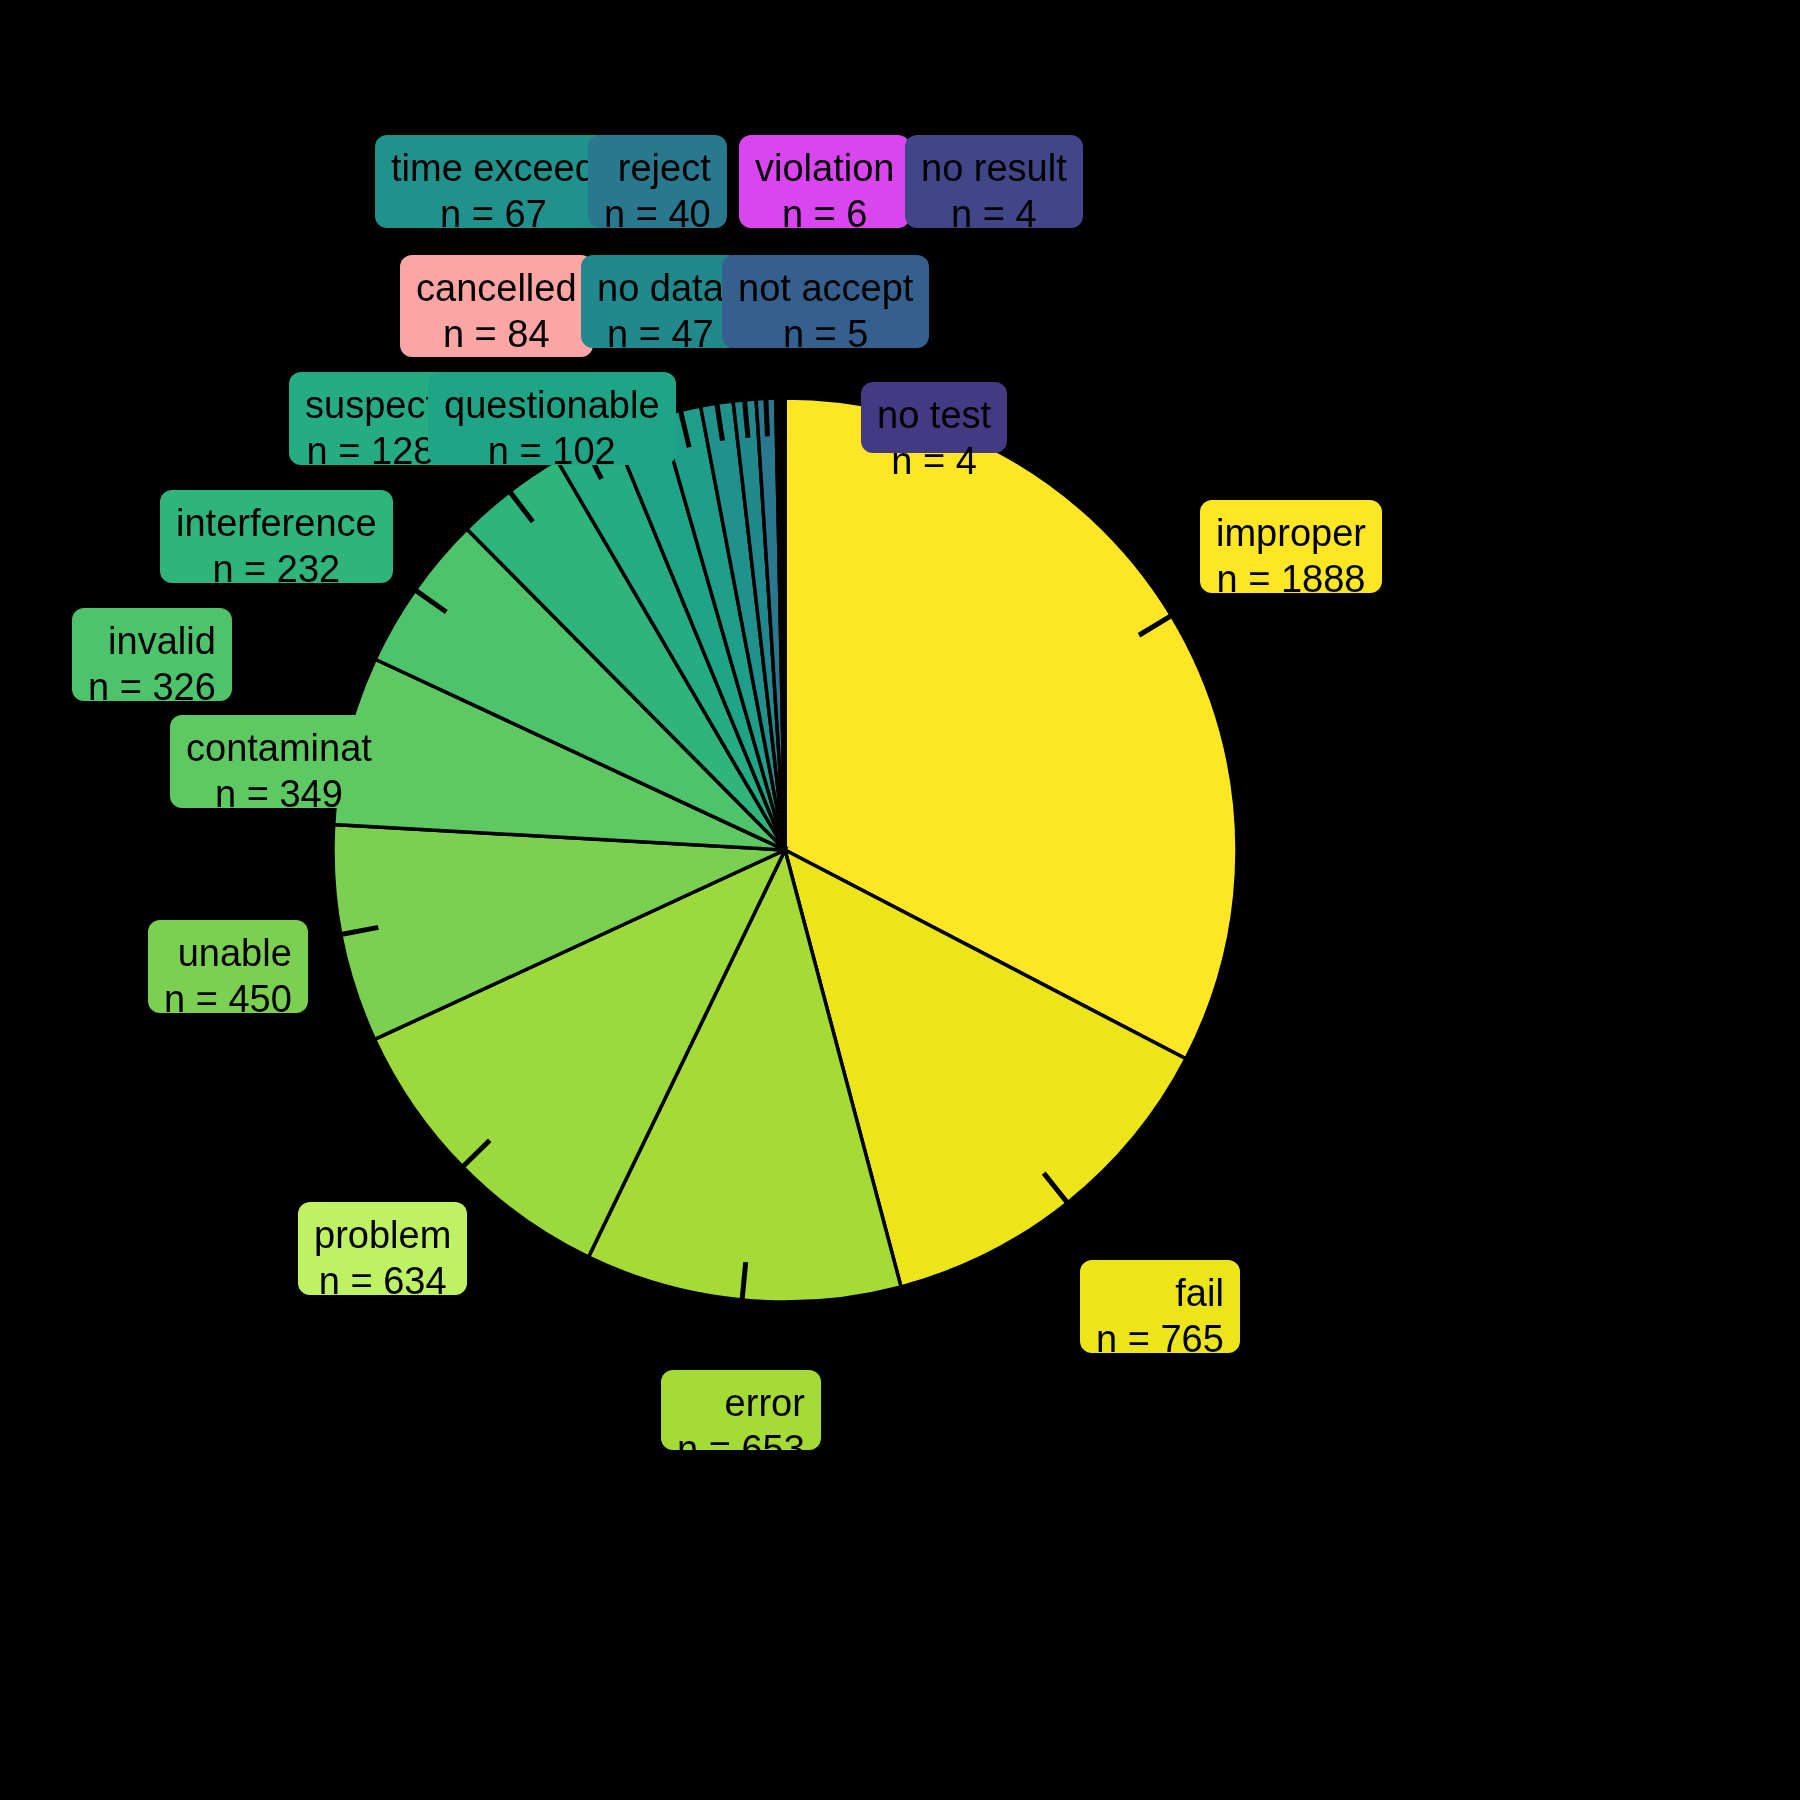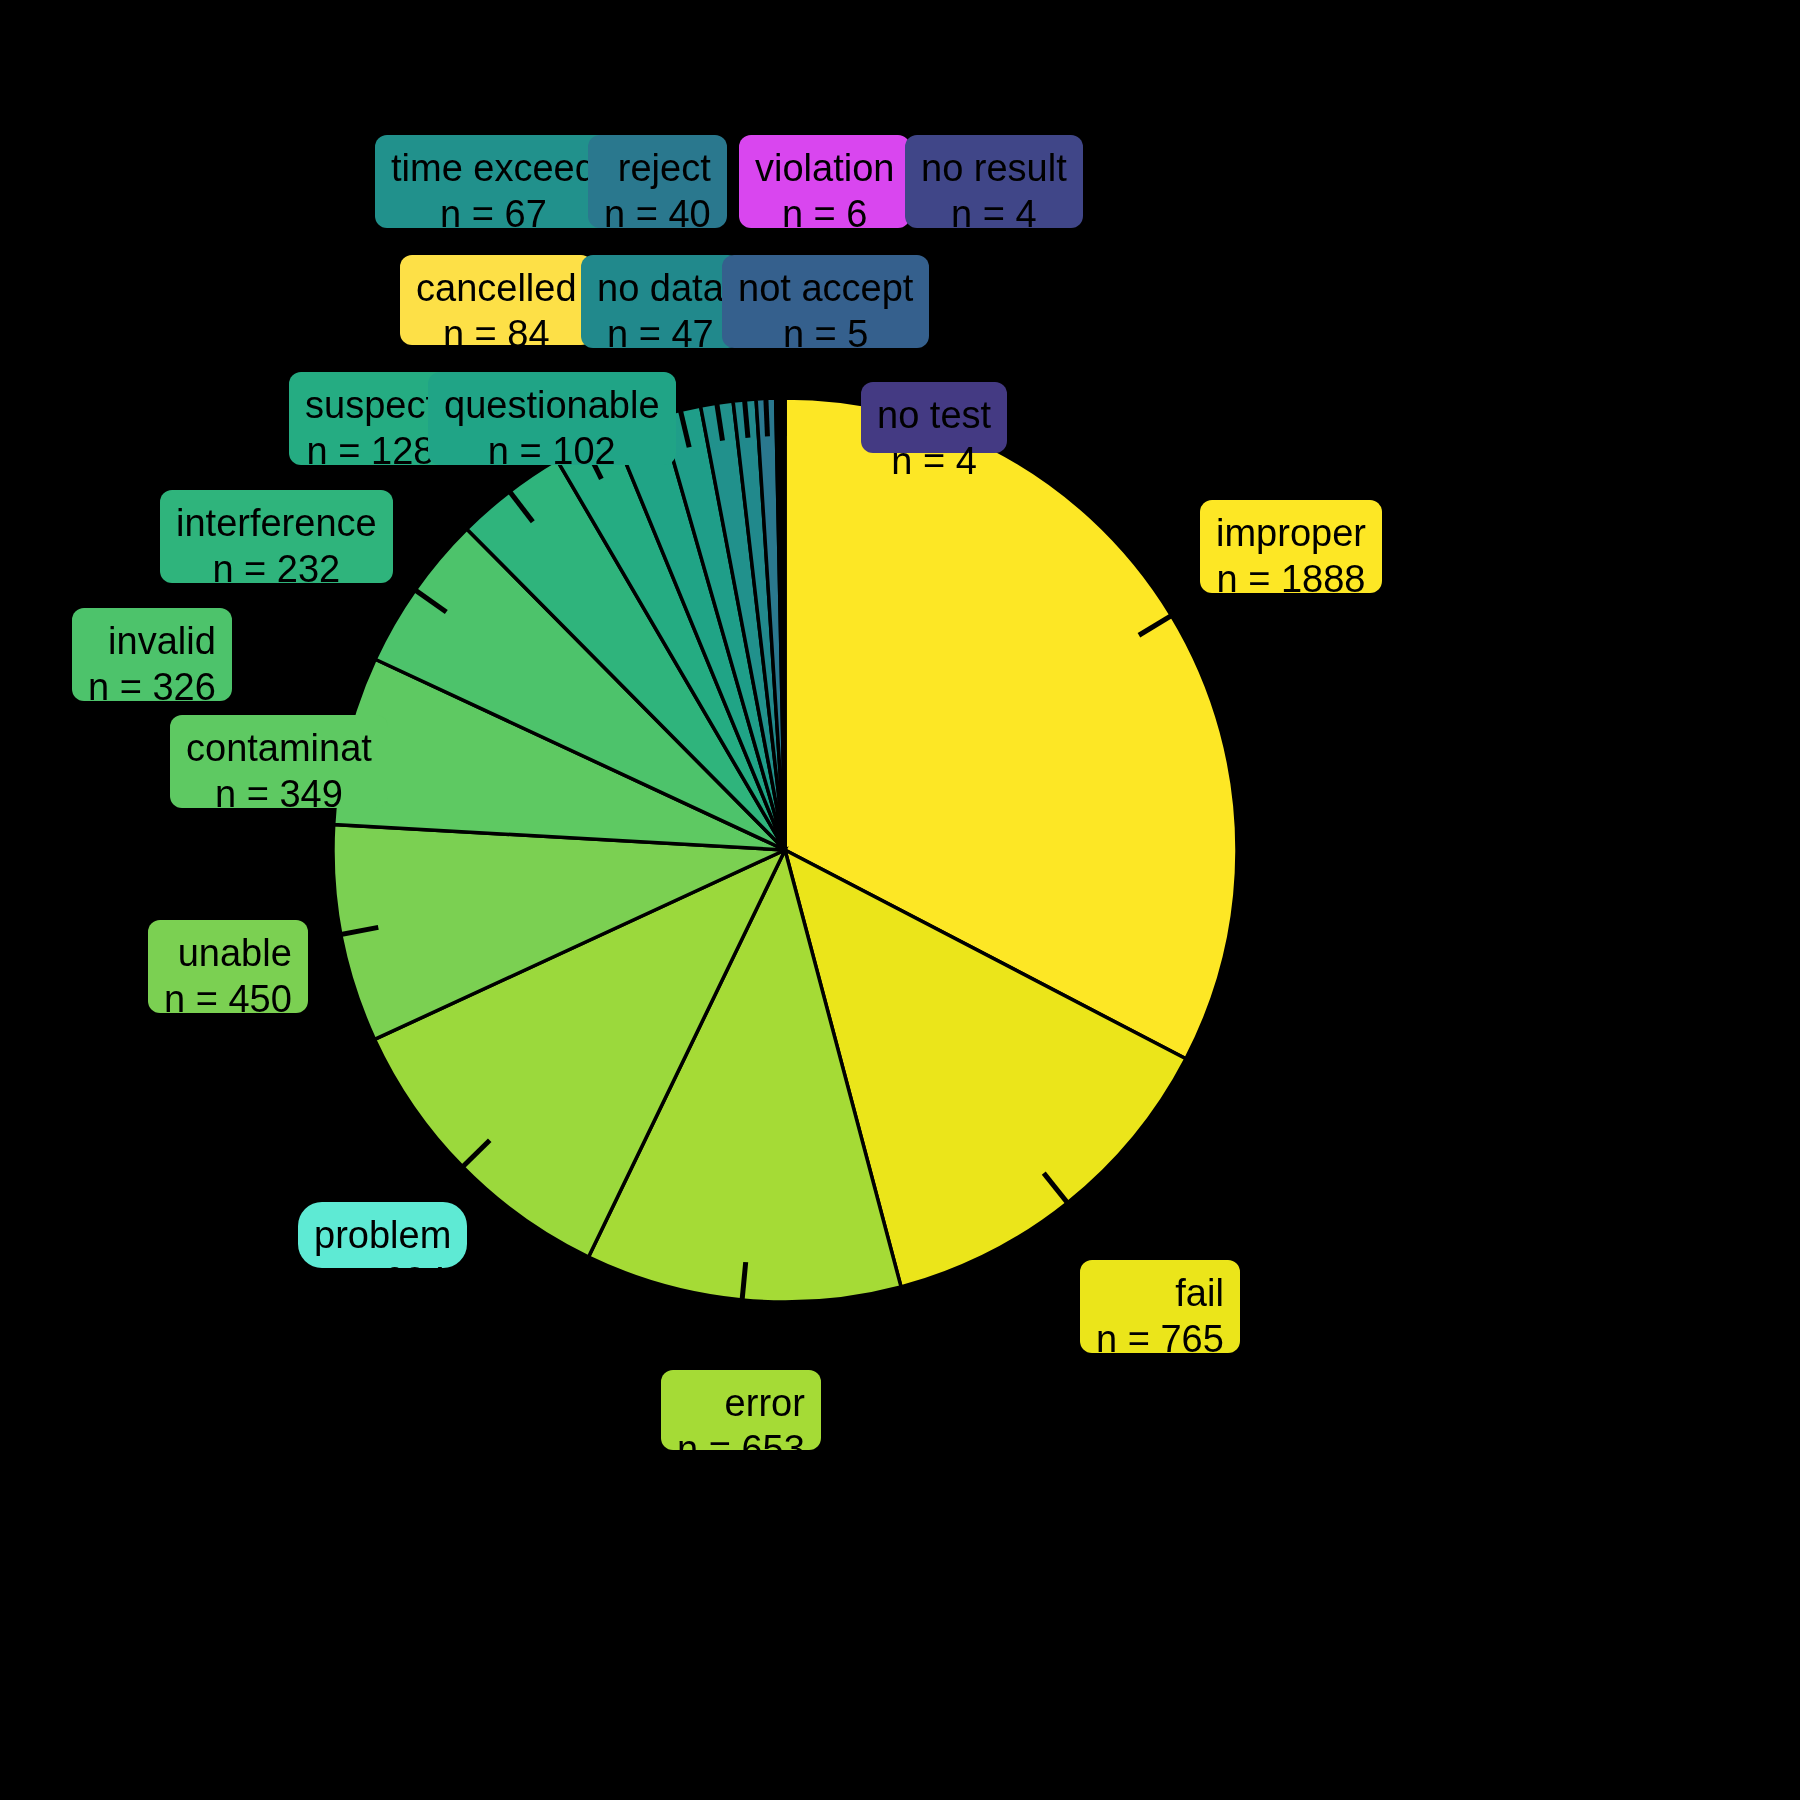--- a/index.html
+++ b/index.html
@@ -98,21 +98,21 @@
         <span class="l2">n = 40</span>
       </div>
       <div class="lbl" style="left: 739px; top: 135px; min-width: 140px; height: 93px; background: #d946ef;">
         <span class="l1">violation</span>
         <span class="l2">n = 6</span>
       </div>
       <div class="lbl" style="left: 905px; top: 135px; min-width: 140px; height: 93px; background: rgb(64, 70, 136);">
         <span class="l1">no result</span>
         <span class="l2">n = 4</span>
       </div>
-      <div class="lbl" style="left: 400px; top: 255px; min-width: 155px; height: 90px; background: #fde047;">
+      <div class="lbl" style="left: 400px; top: 255px; min-width: 155px; height: 102px; background: #fca5a5;">
         <span class="l1">cancelled</span>
         <span class="l2">n = 84</span>
       </div>
       <div class="lbl" style="left: 581px; top: 255px; min-width: 133px; height: 93px; background: rgb(33, 137, 140);">
         <span class="l1">no data</span>
         <span class="l2">n = 47</span>
       </div>
       <div class="lbl" style="left: 722px; top: 255px; min-width: 167px; height: 93px; background: rgb(53, 96, 141);">
         <span class="l1">not accept</span>
         <span class="l2">n = 5</span>
@@ -142,21 +142,21 @@
         <span class="l2">n = 326</span>
       </div>
       <div class="lbl" style="left: 170px; top: 715px; min-width: 180px; height: 93px; background: rgb(94, 201, 98);">
         <span class="l1">contaminat</span>
         <span class="l2">n = 349</span>
       </div>
       <div class="lbl" style="left: 148px; top: 920px; min-width: 138px; height: 93px; background: rgb(123, 208, 82);">
         <span class="l1">unable</span>
         <span class="l2">n = 450</span>
       </div>
-      <div class="lbl" style="left: 298px; top: 1202px; min-width: 148px; height: 66px; background: #5eead4; border-radius: 24px;">
+      <div class="lbl" style="left: 298px; top: 1202px; min-width: 148px; height: 93px; background: #bef264;">
         <span class="l1">problem</span>
         <span class="l2">n = 634</span>
       </div>
       <div class="lbl" style="left: 1080px; top: 1260px; min-width: 132px; height: 93px; background: rgb(235, 229, 26);">
         <span class="l1">fail</span>
         <span class="l2">n = 765</span>
       </div>
       <div class="lbl" style="left: 661px; top: 1370px; min-width: 138px; height: 80px; background: rgb(165, 219, 54);">
         <span class="l1">error</span>
         <span class="l2">n = 653</span>

